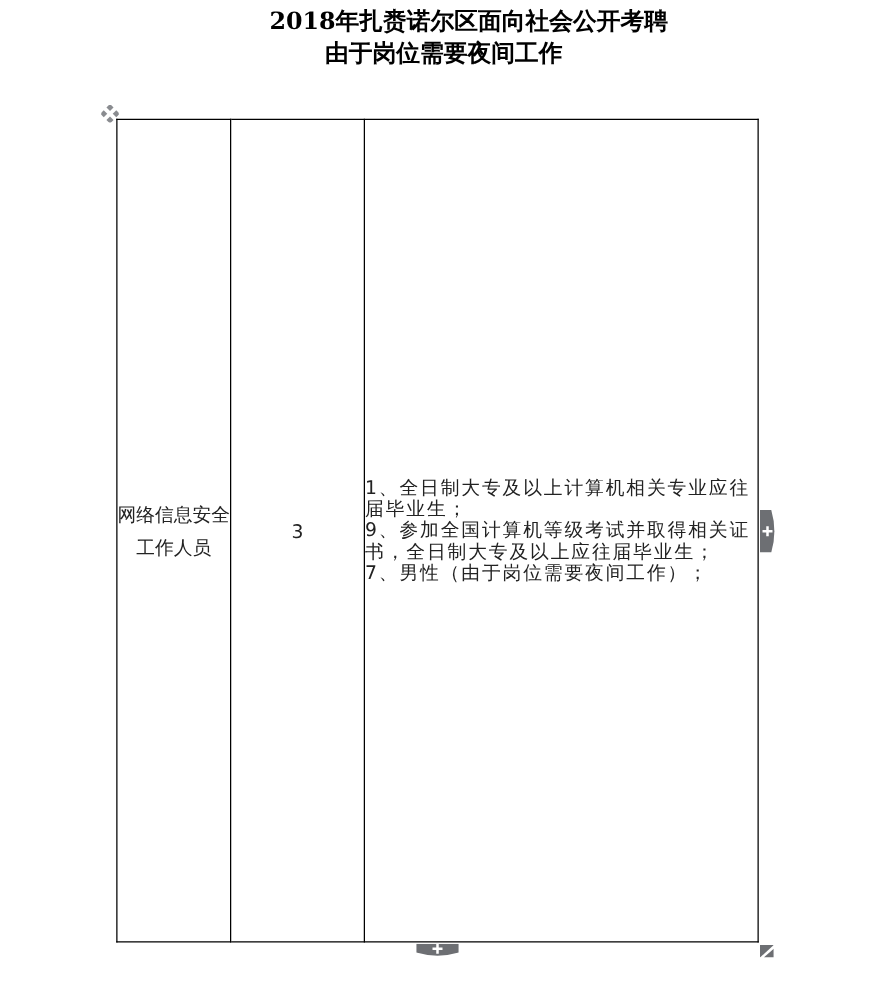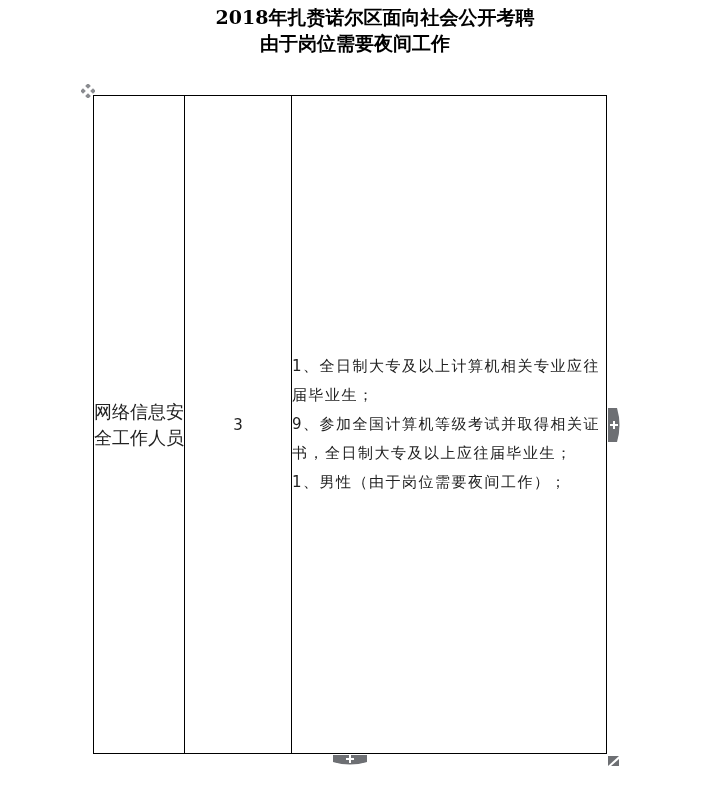--- a/index.html
+++ b/index.html
@@ -10,25 +10,25 @@
   .title.l1 { top:4px;margin-left:20px; }
   .title.l2 { top:30px; }
   .move-handle { position:absolute; left:81px; top:84px; width:14px; height:14px; }
   .tbl { position:absolute; left:93px; top:95px; width:514px; height:659px;
          border-collapse:collapse; table-layout:fixed; }
   .tbl td { border:1.5px solid #000; padding:0; vertical-align:middle; }
   .hdr td { height:156px; text-align:center; font-weight:bold; font-size:17px; }
   .body-row td { height:501px; }
   .c1 { width:90px; } .c2 { width:106px; } .c3 { width:314px; }
   .pos-name { text-align:center; font-family:"DejaVu Sans","Liberation Sans",sans-serif;
-              font-size:18px; line-height:26px; color:#222; padding:0 6px; }
+              font-size:15px; line-height:26px; color:#222; padding:0 6px; }
   .count { text-align:center; font-family:"DejaVu Sans","Liberation Sans",sans-serif;
            font-size:15px; color:#222; }
   .req { font-family:"DejaVu Sans","Liberation Sans",sans-serif; font-size:15px;
-         line-height:29px; color:#222; padding:0 4px 0 7px; letter-spacing:1.5px; }
+         line-height:17px; color:#222; padding:0 4px 0 7px; letter-spacing:1.5px; }
   .req div { margin:0; }
   .side-add { position:absolute; left:608px; top:408px; width:14px; height:34px; }
   .bottom-add { position:absolute; left:333px; top:755px; width:34px; height:12px; }
   .resize { position:absolute; left:608px; top:756px; width:11px; height:10px; }
 </style>
 </head>
 <body>
 
 <div class="title l1">2018年扎赉诺尔区面向社会公开考聘</div>
 <div class="title l2">由于岗位需要夜间工作</div>
@@ -43,21 +43,21 @@
 </svg>
 
 <table class="tbl">
   <tbody>
   <tr class="body-row">
     <td class="c1 pos-name">网络信息安全工作人员</td>
     <td class="c2 count">3</td>
     <td class="c3 req">
       <div>1、全日制大专及以上计算机相关专业应往届毕业生；</div>
       <div>9、参加全国计算机等级考试并取得相关证书，全日制大专及以上应往届毕业生；</div>
-      <div>1、男性（由于岗位需要夜间工作）；</div>
+      <div>7、男性（由于岗位需要夜间工作）；</div>
     </td>
   </tr>
 </tbody>
   </table>
 
 <svg class="side-add" viewBox="0 0 14 34">
   <path d="M0 0 L9 0 Q14 17 9 34 L0 34 Z" fill="#6d6f73"></path>
   <g>
     <rect x="2" y="16" width="8" height="2" fill="#fff"></rect>
     <rect x="5" y="13" width="2" height="8" fill="#fff"></rect>

